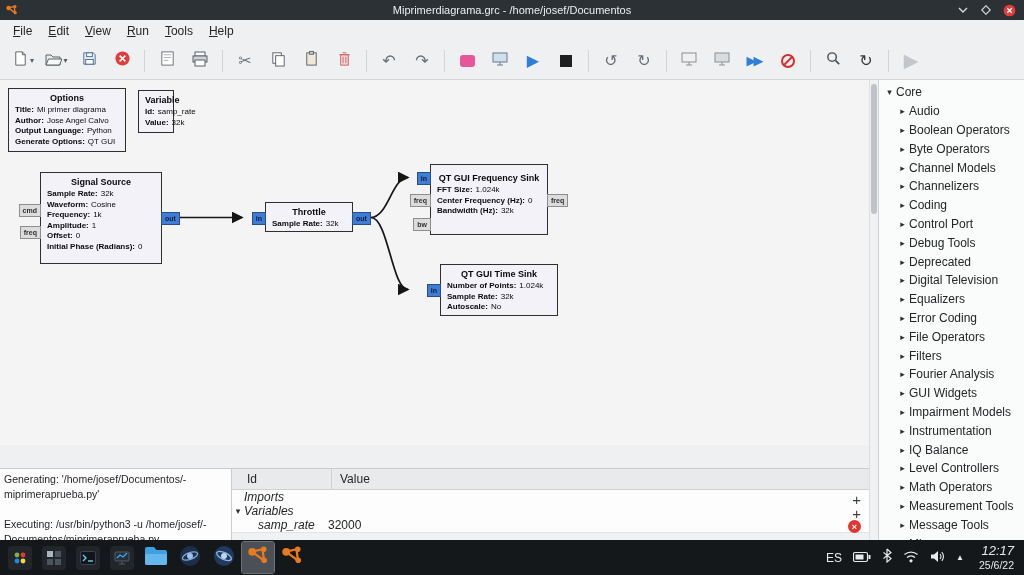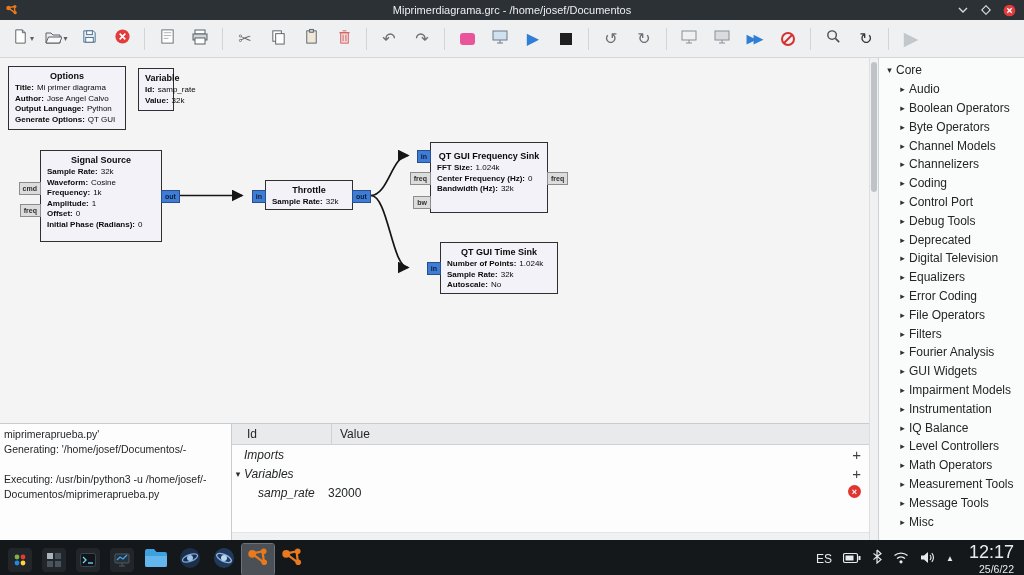--- a/index.html
+++ b/index.html
@@ -30,21 +30,21 @@
   .glyph-disabled { color:#c2c7cb; font-size:19px; }
   .ff { letter-spacing:-3px; font-size:13px; color:#2f7fd6; padding-right:3px; }
   .kill-sq { width:12px; height:12px; background:#1d1f21; }
   .oot-circle { width:14px; height:14px; border:2px solid #d63031; border-radius:50%; position:relative; }
   .oot-circle::after { content:""; position:absolute; left:-1px; top:4.5px; width:12px; height:2px; background:#d63031; transform:rotate(-45deg); }
   .bubble { width:15px; height:12px; background:#e9559b; border-radius:3px; position:relative; }
   .bubble::after { content:""; position:absolute; left:3px; bottom:-4px; border:4px solid transparent; border-top-color:#e9559b; border-left-width:2px; border-right-width:2px; }
 
   
   .main { flex:1; display:flex; min-height:0; }
-  .left-col { flex:1; display:flex; flex-direction:column; min-width:0; }
+  .left-col { flex:1; display:flex; flex-direction:column; min-width:0;gap:23px; }
   .canvas { height:365px; flex:0 0 auto; background:#f4f4f4; position:relative; overflow:hidden; }
   .conn-svg { position:absolute; left:0; top:0; }
 
   
   .block { position:absolute; background:#f4f2f9; border:1px solid #2f2f2f; padding:4px 6px; color:#0a0a0a; }
   .btitle { font-weight:bold; font-size:9px; text-align:center; margin-bottom:2px; white-space:nowrap; }
   .param { font-size:8px; line-height:1.32; white-space:nowrap; }
   .plabel { font-weight:bold; margin-right:3px; }
   .port { position:absolute; height:13px; display:flex; align-items:center; padding:0 3px; font-size:7px; font-weight:bold; }
   .port.stream { background:#3f7cd6; color:#0b1e38; border:1px solid #274e8d; }
@@ -73,29 +73,29 @@
   .vscroll { width:9px; flex:0 0 auto; background:#f0f1f2; border-left:1px solid #dcdee0; position:relative; }
   .vthumb { position:absolute; left:1px; right:1px; top:4px; height:130px; background:#bfc3c7; border-radius:4px; }
 
   
   .library { width:146px; flex:0 0 auto; background:#fafbfb; border-left:1px solid #cfd2d4; font-size:12px; padding-top:3px; overflow:hidden; }
   .lib-row { height:18.8px; display:flex; align-items:center; white-space:nowrap; }
   .lib-root .tri { width:13px; margin-left:4px; text-align:center; font-size:9px; color:#2b2e31; }
   .lib-child .tri { width:13px; margin-left:17px; text-align:center; font-size:9px; color:#2b2e31; }
 
   
-  .taskbar { height:35px; flex:0 0 auto; background:#15181b; display:flex; align-items:flex-end; color:#e8eaec; padding:0 4px; }
+  .taskbar { height:35px; flex:0 0 auto; background:#15181b; display:flex; align-items:center; color:#e8eaec; padding:0 4px; }
   .task-icon { width:32px; height:31px; display:flex; align-items:center; justify-content:center; border-radius:2px; margin-right:2px; flex:0 0 auto; }
   .task-icon.active { background:#4a5056; outline:1px solid #6b7279; }
   .dark-tile { width:24px; height:24px; background:#22262b; border-radius:4px; display:flex; align-items:center; justify-content:center; }
   .tray { margin-left:auto; display:flex; align-items:center; gap:11px; }
   .tray-lang { font-size:12px; color:#e8eaec; }
   .caret-up { font-size:8px; color:#e8eaec; }
   .clock { text-align:right; line-height:1.15; margin-left:4px; margin-right:6px; }
-  .clock .t { font-size:18px; }
+  .clock .t { font-size:13px;font-style:italic; }
   .clock .d { font-size:10.5px; }
 </style>
 </head>
 <body>
 
 <div class="window">
 
   <div class="titlebar">
     <span class="tb-appicon">
       <svg width="14" height="14" viewBox="0 0 24 24">
@@ -121,20 +121,28 @@
         </span>
       <span class="tb-btn">
           <svg width="13" height="13" viewBox="0 0 14 14">
             <circle cx="7" cy="7" r="6.3" fill="#e23c3c"></circle>
             <path d="M4.6 4.6l4.8 4.8M9.4 4.6l-4.8 4.8" stroke="#fff" stroke-width="1.4"></path>
           </svg>
         </span>
     </span>
   </div>
 
+  <div class="menubar">
+    <span class="menu-item">File</span>
+    <span class="menu-item">Edit</span>
+    <span class="menu-item">View</span>
+    <span class="menu-item">Run</span>
+    <span class="menu-item">Tools</span>
+    <span class="menu-item">Help</span>
+  </div>
 
   <div class="toolbar">
     <div class="tool-btn">
       <span><svg width="17" height="17" viewBox="0 0 18 18">
             <path d="M4 2h7l3 3v11H4z" fill="#fff" stroke="#5a6066"></path>
             <path d="M11 2v3h3" fill="none" stroke="#5a6066"></path>
           </svg></span>
       <span class="dd">▾</span>
     </div>
     <div class="tool-btn">
@@ -324,22 +332,22 @@
           <div class="btitle">QT GUI Time Sink</div>
           <div class="param"><span class="plabel">Number of Points:</span><span>1.024k</span></div>
           <div class="param"><span class="plabel">Sample Rate:</span><span>32k</span></div>
           <div class="param"><span class="plabel">Autoscale:</span><span>No</span></div>
           <div class="port stream pleft" style="top:19px;">in</div>
         </div>
       </div>
 
       <div class="bottom">
         <div class="console">
+          <div class="console-line">Generating: '/home/josef/Documentos/-</div>
           <div class="console-line">miprimeraprueba.py'</div>
-          <div class="console-line">Generating: '/home/josef/Documentos/-</div>
           <div class="console-line"></div>
           <div class="console-line">Executing: /usr/bin/python3 -u /home/josef/-</div>
           <div class="console-line">Documentos/miprimeraprueba.py</div>
         </div>
         <div class="varpanel">
           <div class="vheader">
             <span class="vh-id">Id</span>
             <span class="vh-val">Value</span>
           </div>
           <div class="vrow">

